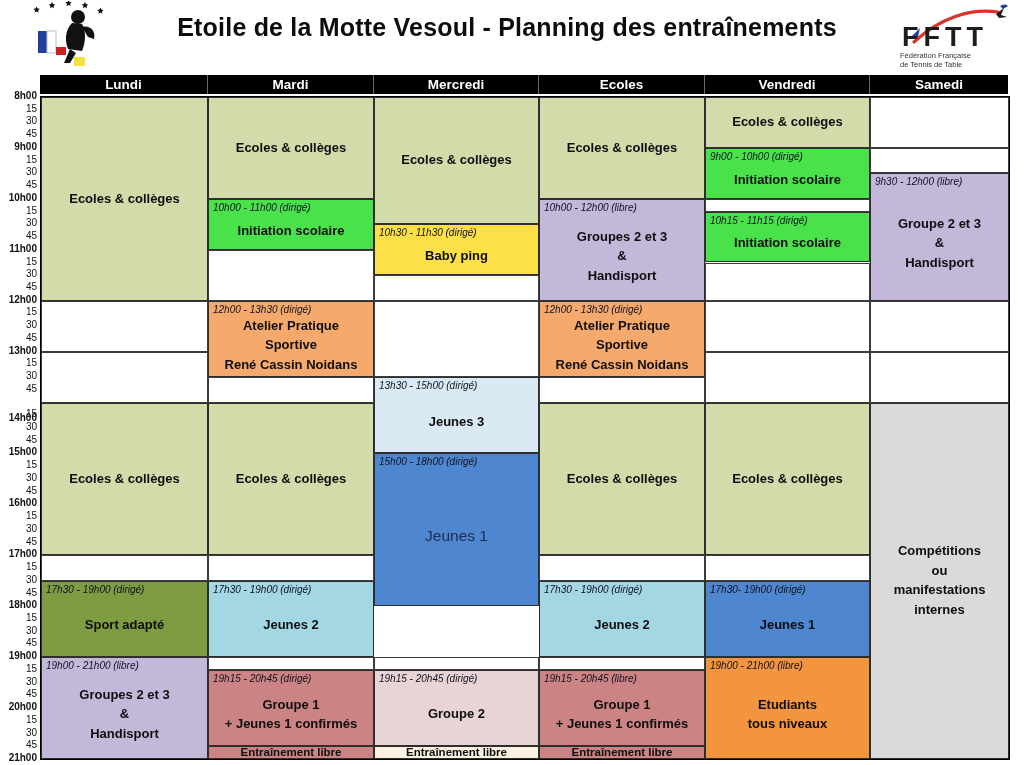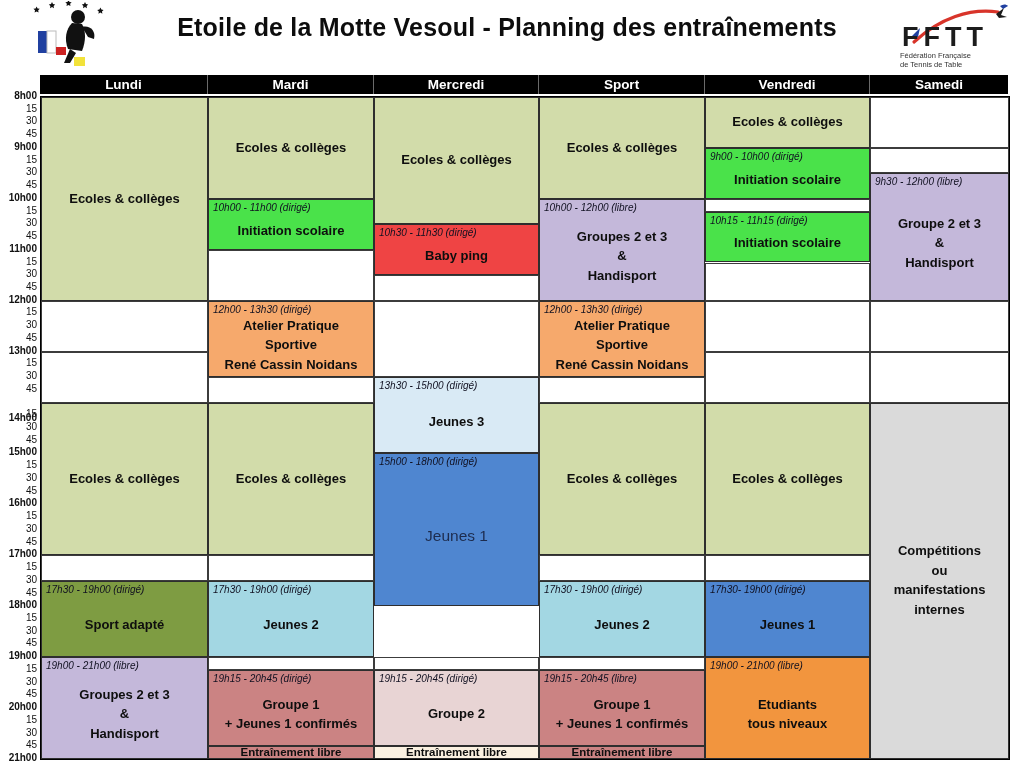--- a/index.html
+++ b/index.html
@@ -76,21 +76,21 @@
   <div class="fftt-caption">
     <div>Fédération Française</div>
     <div>de Tennis de Table</div>
   </div>
 </div>
 
 <div class="day-header">
     <div class="day-cell" style="width: 167px;">Lundi</div>
     <div class="day-cell" style="width: 166px; border-left: 1px solid rgb(106, 106, 106);">Mardi</div>
     <div class="day-cell" style="width: 165px; border-left: 1px solid rgb(106, 106, 106);">Mercredi</div>
-    <div class="day-cell" style="width: 166px; border-left: 1px solid rgb(106, 106, 106);">Sport</div>
+    <div class="day-cell" style="width: 166px; border-left: 1px solid rgb(106, 106, 106);">Ecoles</div>
     <div class="day-cell" style="width: 165px; border-left: 1px solid rgb(106, 106, 106);">Vendredi</div>
     <div class="day-cell" style="width: 139px; border-left: 1px solid rgb(106, 106, 106);">Samedi</div>
   </div>
 
 <div class="time-axis">
     <div class="tlabel hour" style="top: -6px;">8h00</div>
     <div class="tlabel" style="top: 6.73077px;">15</div>
     <div class="tlabel" style="top: 19.4615px;">30</div>
     <div class="tlabel" style="top: 32.1923px;">45</div>
     <div class="tlabel hour" style="top: 44.9231px;">9h00</div>
@@ -216,21 +216,21 @@
     <div class="blk tiny" style="left: 167px; width: 166px; top: 649.269px; height: 12.7308px; background: rgb(203, 131, 131);">
       <div class="tt">
         <div>Entraînement libre</div>
       </div>
     </div>
     <div class="blk" style="left: 333px; width: 165px; top: 0px; height: 127.308px; background: rgb(210, 220, 170);">
       <div class="tt">
         <div>Ecoles &amp; collèges</div>
       </div>
     </div>
-    <div class="blk" style="left: 333px; width: 165px; top: 127.308px; height: 50.9231px; background: #ef4444;">
+    <div class="blk" style="left: 333px; width: 165px; top: 127.308px; height: 50.9231px; background: #fde047;">
       <div class="tl">10h30 - 11h30 (dirigé)</div>
       <div class="tt">
         <div>Baby ping</div>
       </div>
     </div>
     <div class="blk white" style="left: 333px; width: 165px; top: 178.231px; height: 25.4615px; background: rgb(255, 255, 255);"></div>
     <div class="blk white" style="left: 333px; width: 165px; top: 203.692px; height: 76.3846px; background: rgb(255, 255, 255);"></div>
     <div class="blk" style="left: 333px; width: 165px; top: 280.077px; height: 76.3846px; background: rgb(217, 234, 245);">
       <div class="tl">13h30 - 15h00 (dirigé)</div>
       <div class="tt">

